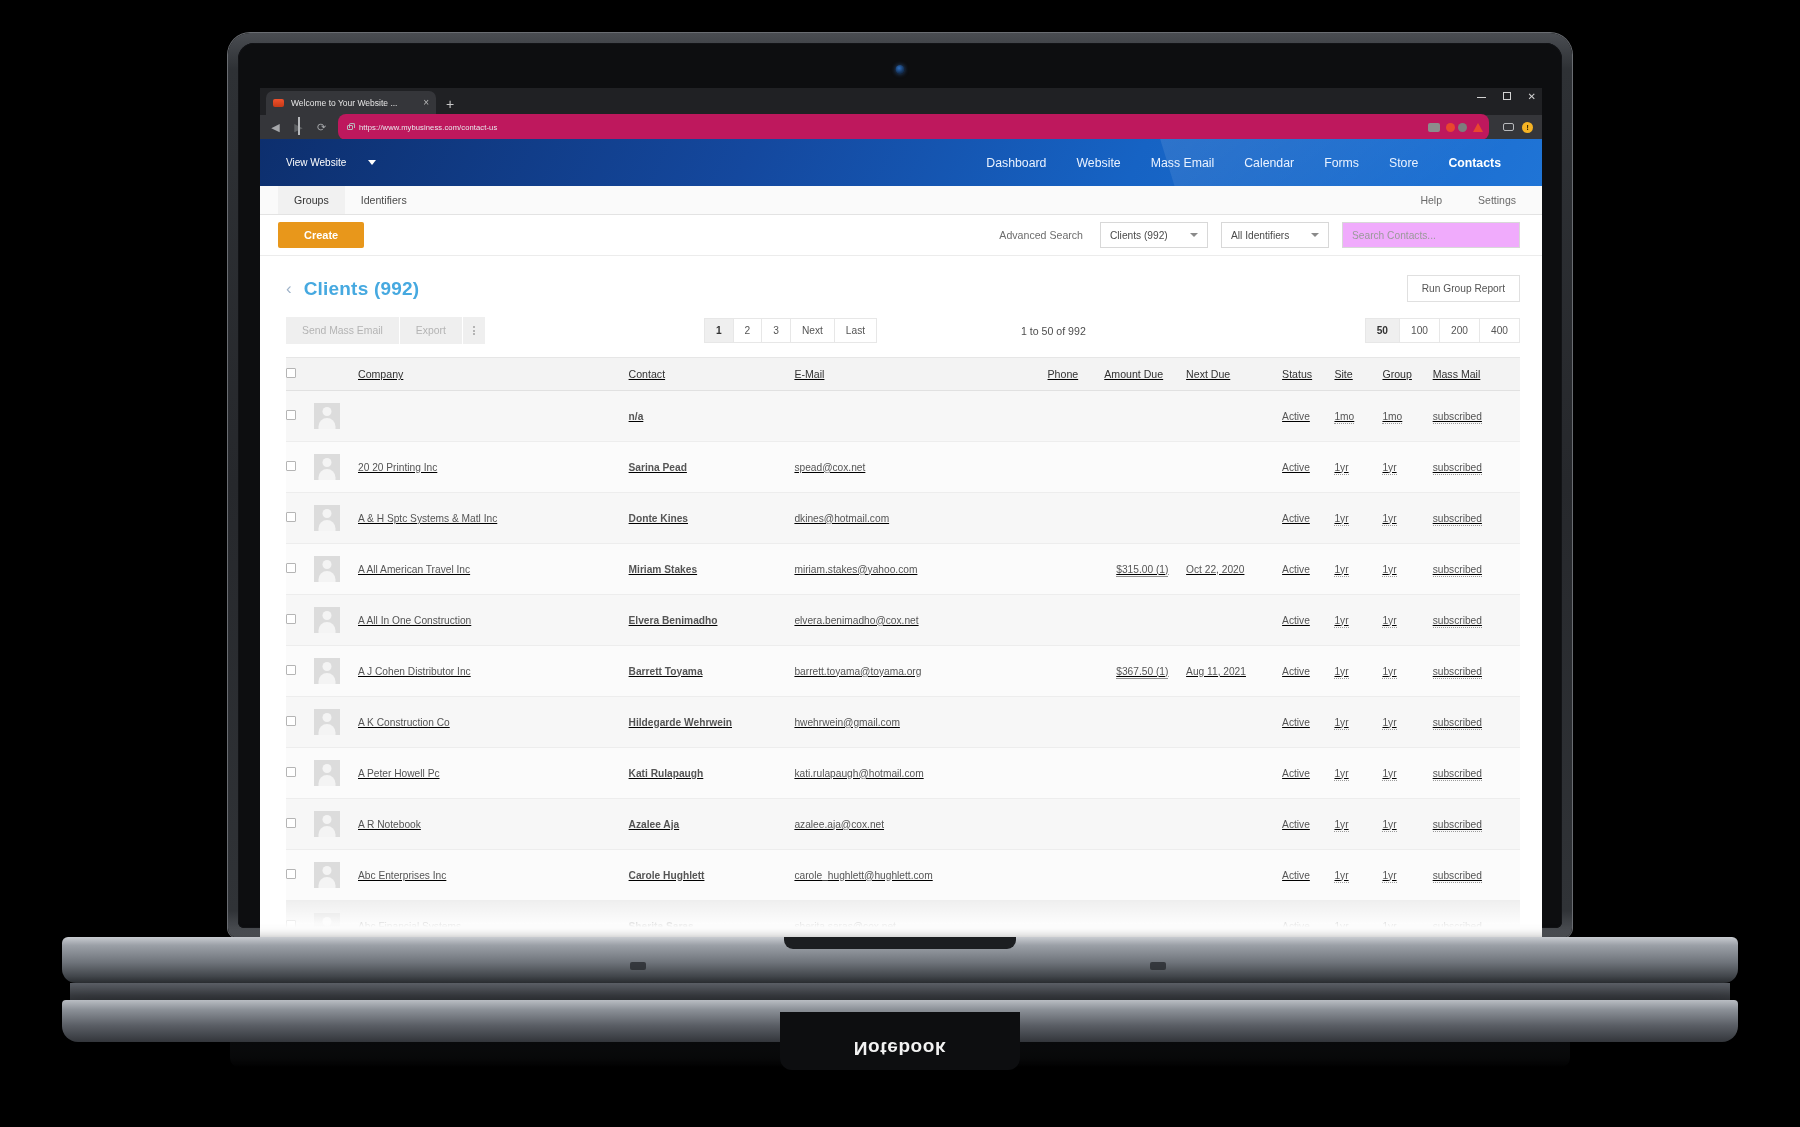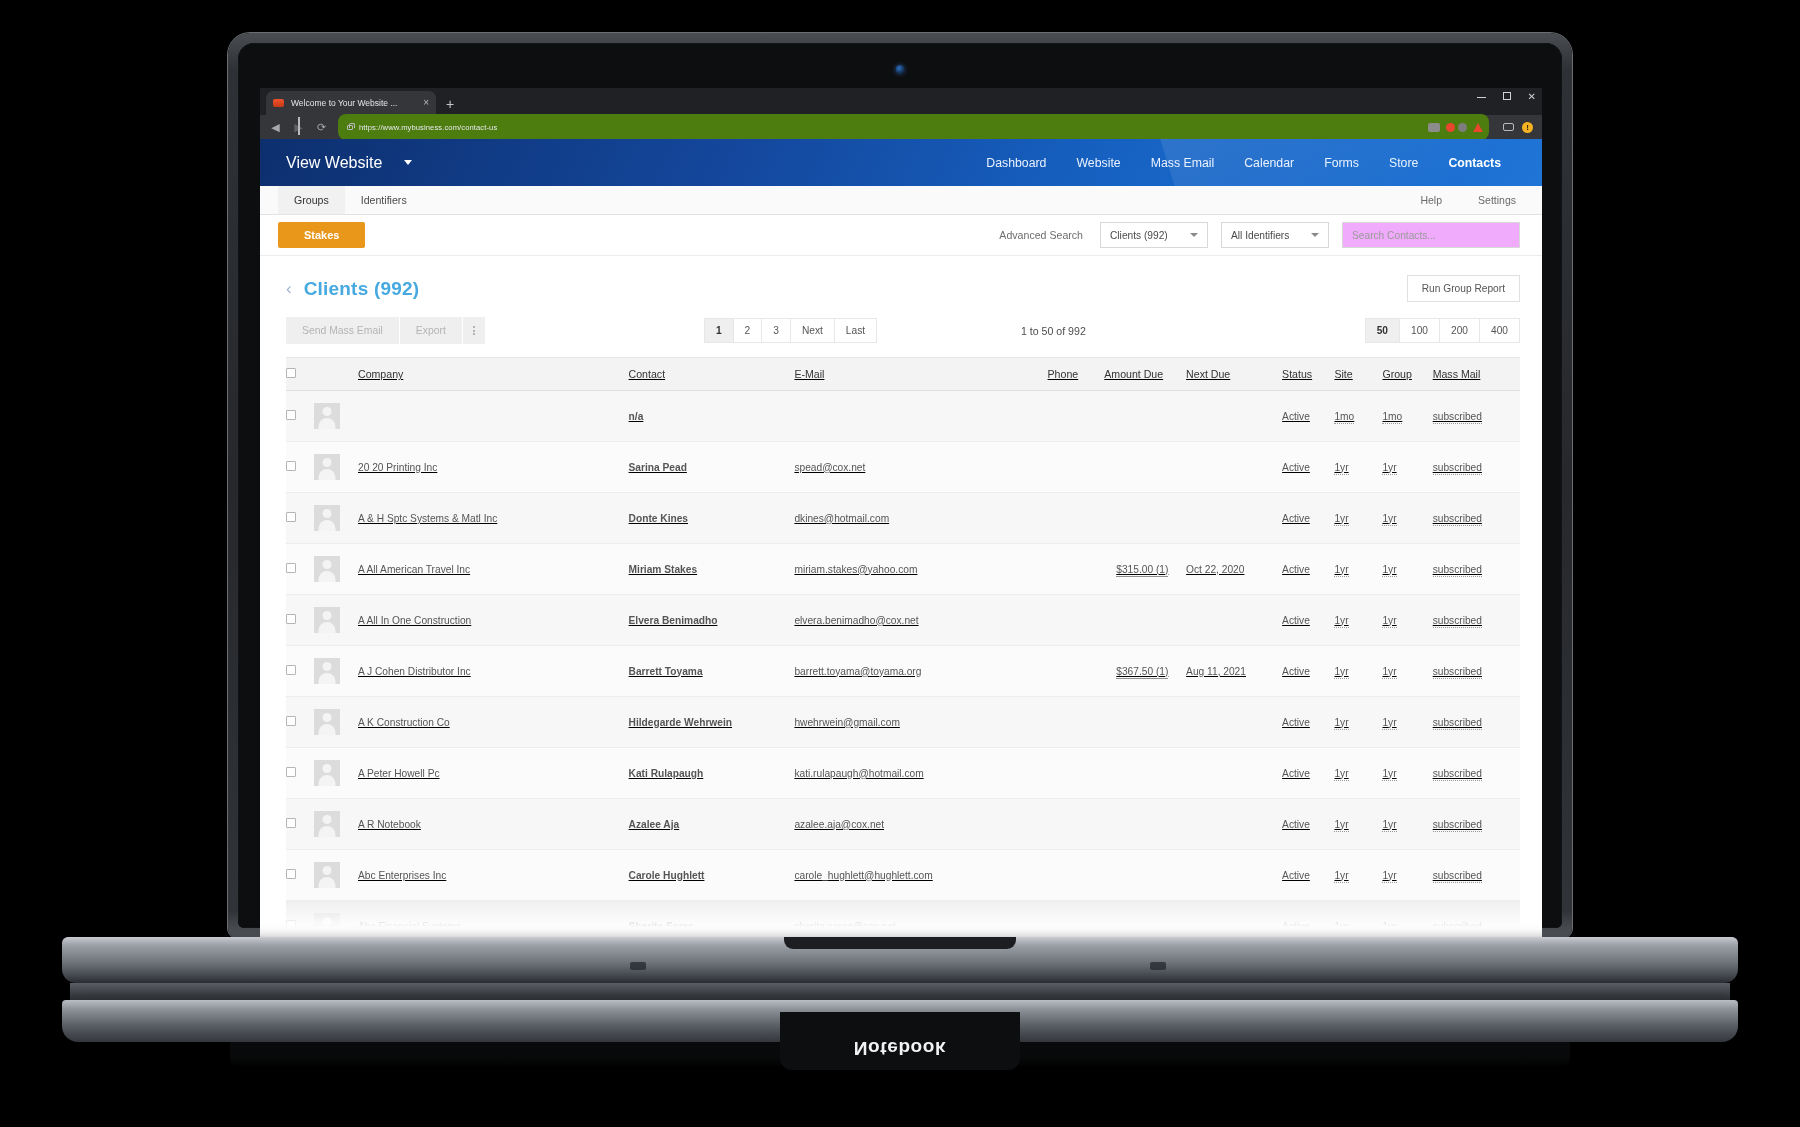--- a/index.html
+++ b/index.html
@@ -87,21 +87,21 @@
   .tab-new { color: #c9c9c9; font-size: 14px; margin-left: 10px; margin-bottom: 3px; }
   .winbtns { position: absolute; right: 6px; top: 4px; display: flex; gap: 17px; align-items: center;}
   .winbtn { color: #d2d2d2; font-size: 10px; line-height: 1; }
   .winbtn .sq { display:inline-block; width:8px; height:8px; border:1px solid #d2d2d2; }
   .winbtn .dash { display:inline-block; width:9px; height:1px; background:#d2d2d2; vertical-align: middle;}
 
   .urlbar-row { height: 24px; background: #35363a; display: flex; align-items: center; gap: 10px; padding: 0 9px; }
   .nav-ico { color: #a6a8ab; font-size: 11px; width: 13px; text-align: center; }
   .nav-ico.dim { color: #5f6164; }
   .omnibox {
-    flex: 1; height: 26px; background: #4d7c0f; border-radius: 8px;
+    flex: 1; height: 26px; background: #be185d; border-radius: 8px;
     display: flex; align-items: center; gap: 6px; padding: 0 9px; position: relative;
   }
   .lock { width: 6px; height: 5px; border: 1px solid #b8babd; border-radius: 1px; position: relative; margin-top:1px;}
   .lock::before { content:""; position:absolute; left:1px; top:-3px; width:4px; height:4px;
     border:1px solid #b8babd; border-bottom:none; border-radius:2px 2px 0 0;}
   .url-text { color: #e8eaed; font-size: 7.6px; letter-spacing: .1px; }
   .omni-right { position: absolute; right: 6px; display: flex; align-items: center; gap: 6px;}
   .pill { width: 12px; height: 9px; border-radius: 2px; }
   .ext-icons { display: flex; align-items: center; gap: 8px; padding-left: 4px;}
   .warn-tri { width:0;height:0;border-left:5px solid transparent;border-right:5px solid transparent;border-bottom:9px solid #e8472e;}
@@ -114,21 +114,21 @@
   .app { position: absolute; left: 0; right: 0; top: 51px; bottom: 0; background: #fff; }
 
   .topnav {
     height: 47px;
     background: linear-gradient(115deg, #0d2f6e 0%, #14489e 38%, #1663c4 68%, #1f74d6 100%);
     display: flex; align-items: center; justify-content: space-between;
     padding: 0 26px 0 16px; position: relative; overflow: hidden;
   }
   .topnav::after{content:"";position:absolute;right:-60px;top:-70px;width:420px;height:220px;
     background:linear-gradient(160deg,rgba(255,255,255,.10),rgba(255,255,255,0) 62%);transform:rotate(-17deg);}
-  .viewsite { display:flex; align-items:center; gap: 22px; color:#fff; font-size:16px; padding-left:10px;}
+  .viewsite { display:flex; align-items:center; gap: 22px; color:#fff; font-size:10px; padding-left:10px;}
   .caret-down { width:0;height:0;border-left:4.5px solid transparent;border-right:4.5px solid transparent;border-top:5px solid #ffffff;}
   .navlinks { display:flex; align-items:center; gap: 0; position: relative; z-index: 2;}
   .navlink { color:#eaf2ff; font-size:12.3px; padding: 0 15px; white-space: nowrap;}
   .navlink.active { color:#fff; font-weight: bold; }
 
   .subnav {
     height: 29px; background:#fafafa; border-bottom:1px solid #e3e3e3;
     display:flex; align-items:stretch; justify-content:space-between; padding: 0 22px 0 18px;
   }
   .subtabs { display:flex; align-items:stretch; }
@@ -297,21 +297,21 @@
             <div class="subtab active">Groups</div>
             <div class="subtab">Identifiers</div>
           </div>
           <div class="subright">
             <span>Help</span>
             <span>Settings</span>
           </div>
         </div>
 
         <div class="toolbar">
-          <button class="btn-create">Stakes</button>
+          <button class="btn-create">Create</button>
           <div class="search-cluster">
             <span class="adv-search">Advanced Search</span>
             <div class="select-box">
               <span>Clients (992)</span>
               <span class="sel-caret"></span>
             </div>
             <div class="select-box">
               <span>All Identifiers</span>
               <span class="sel-caret"></span>
             </div>

